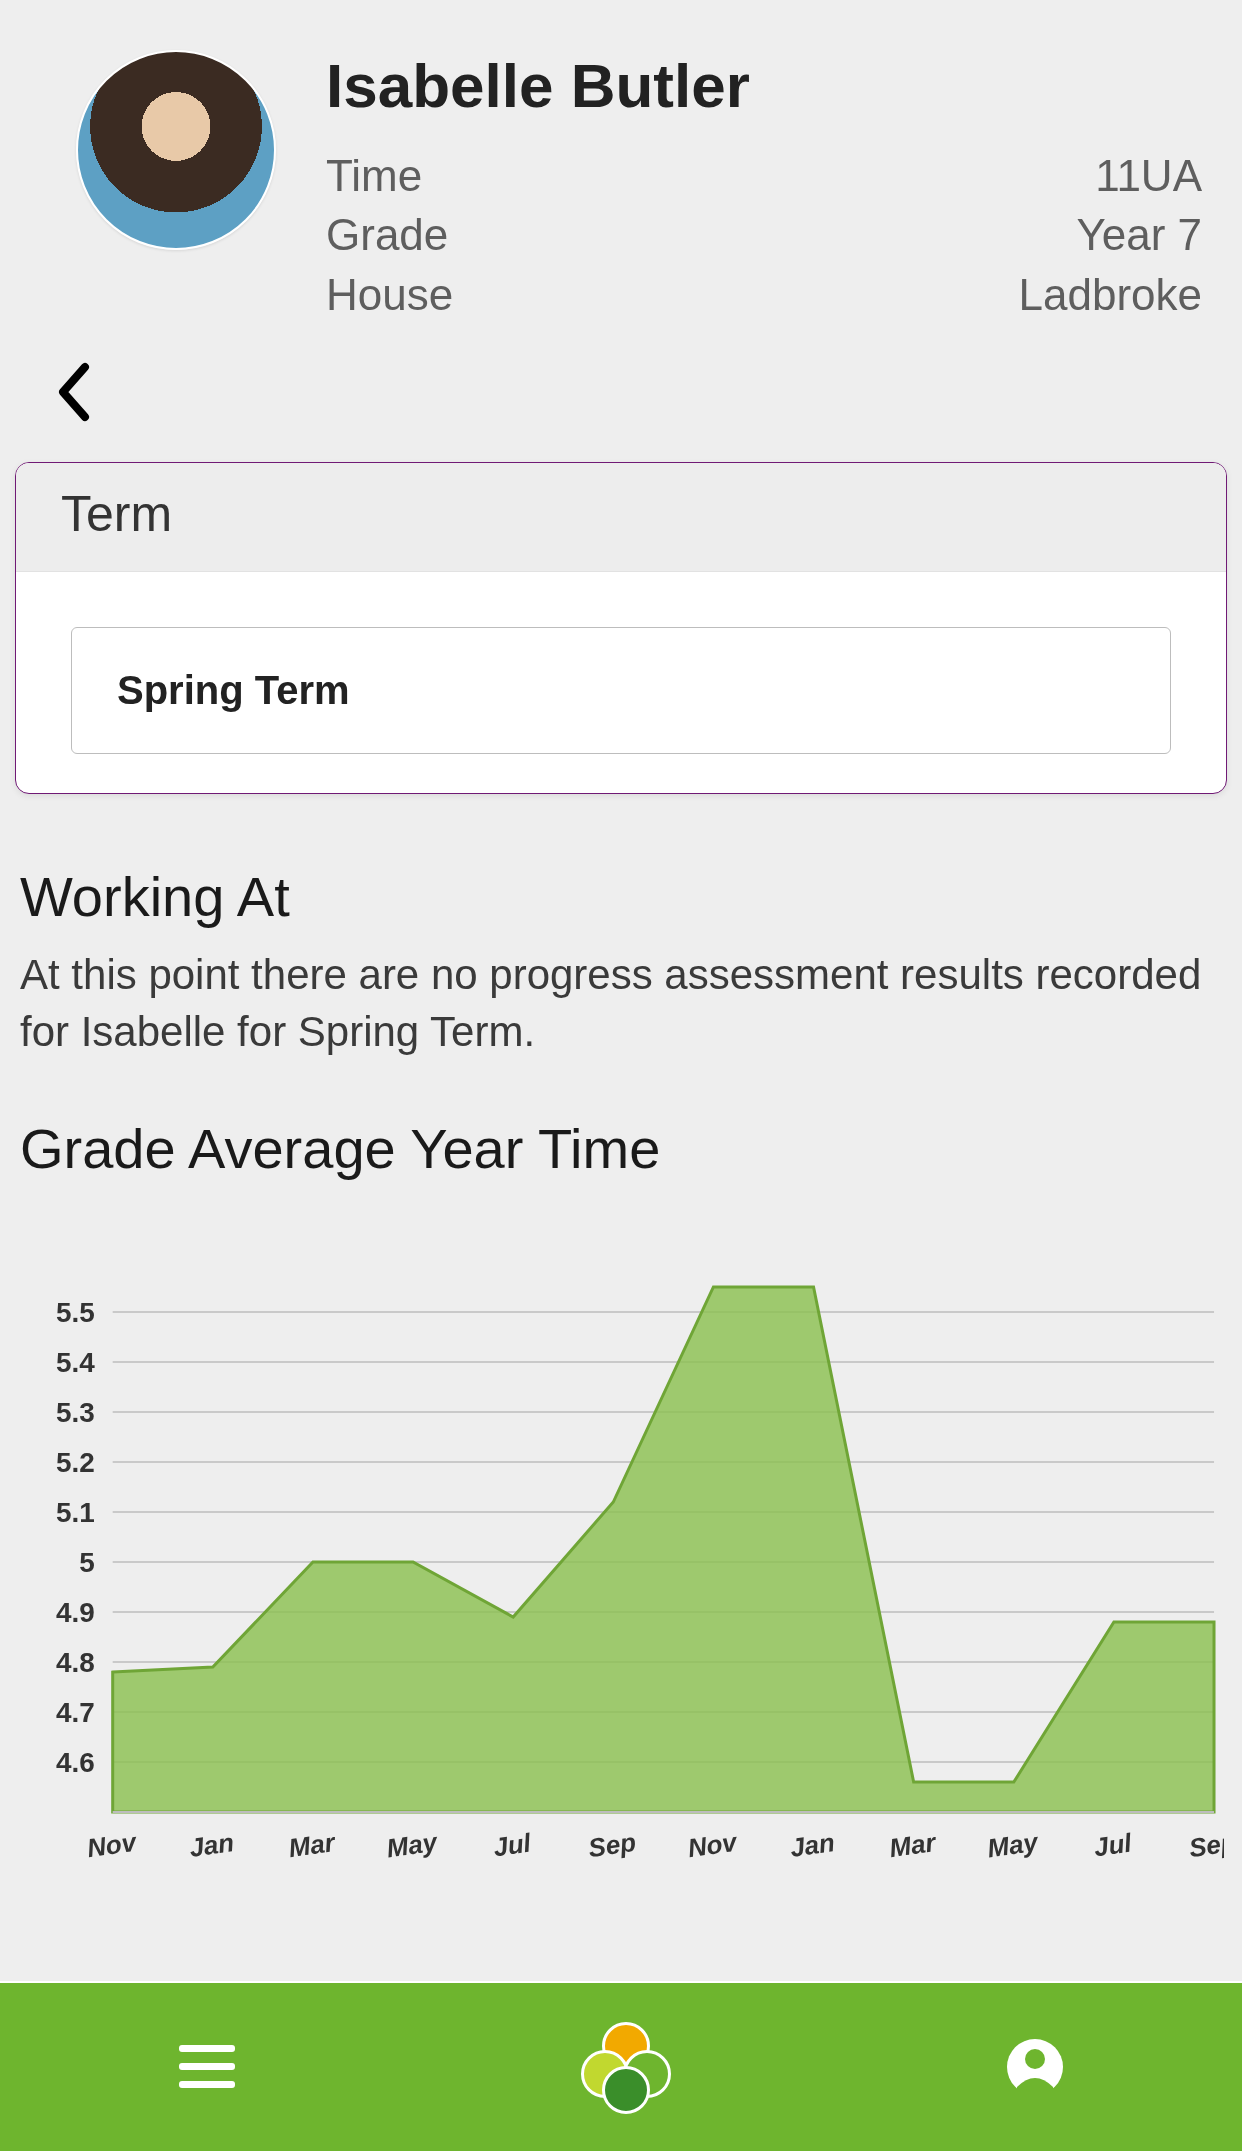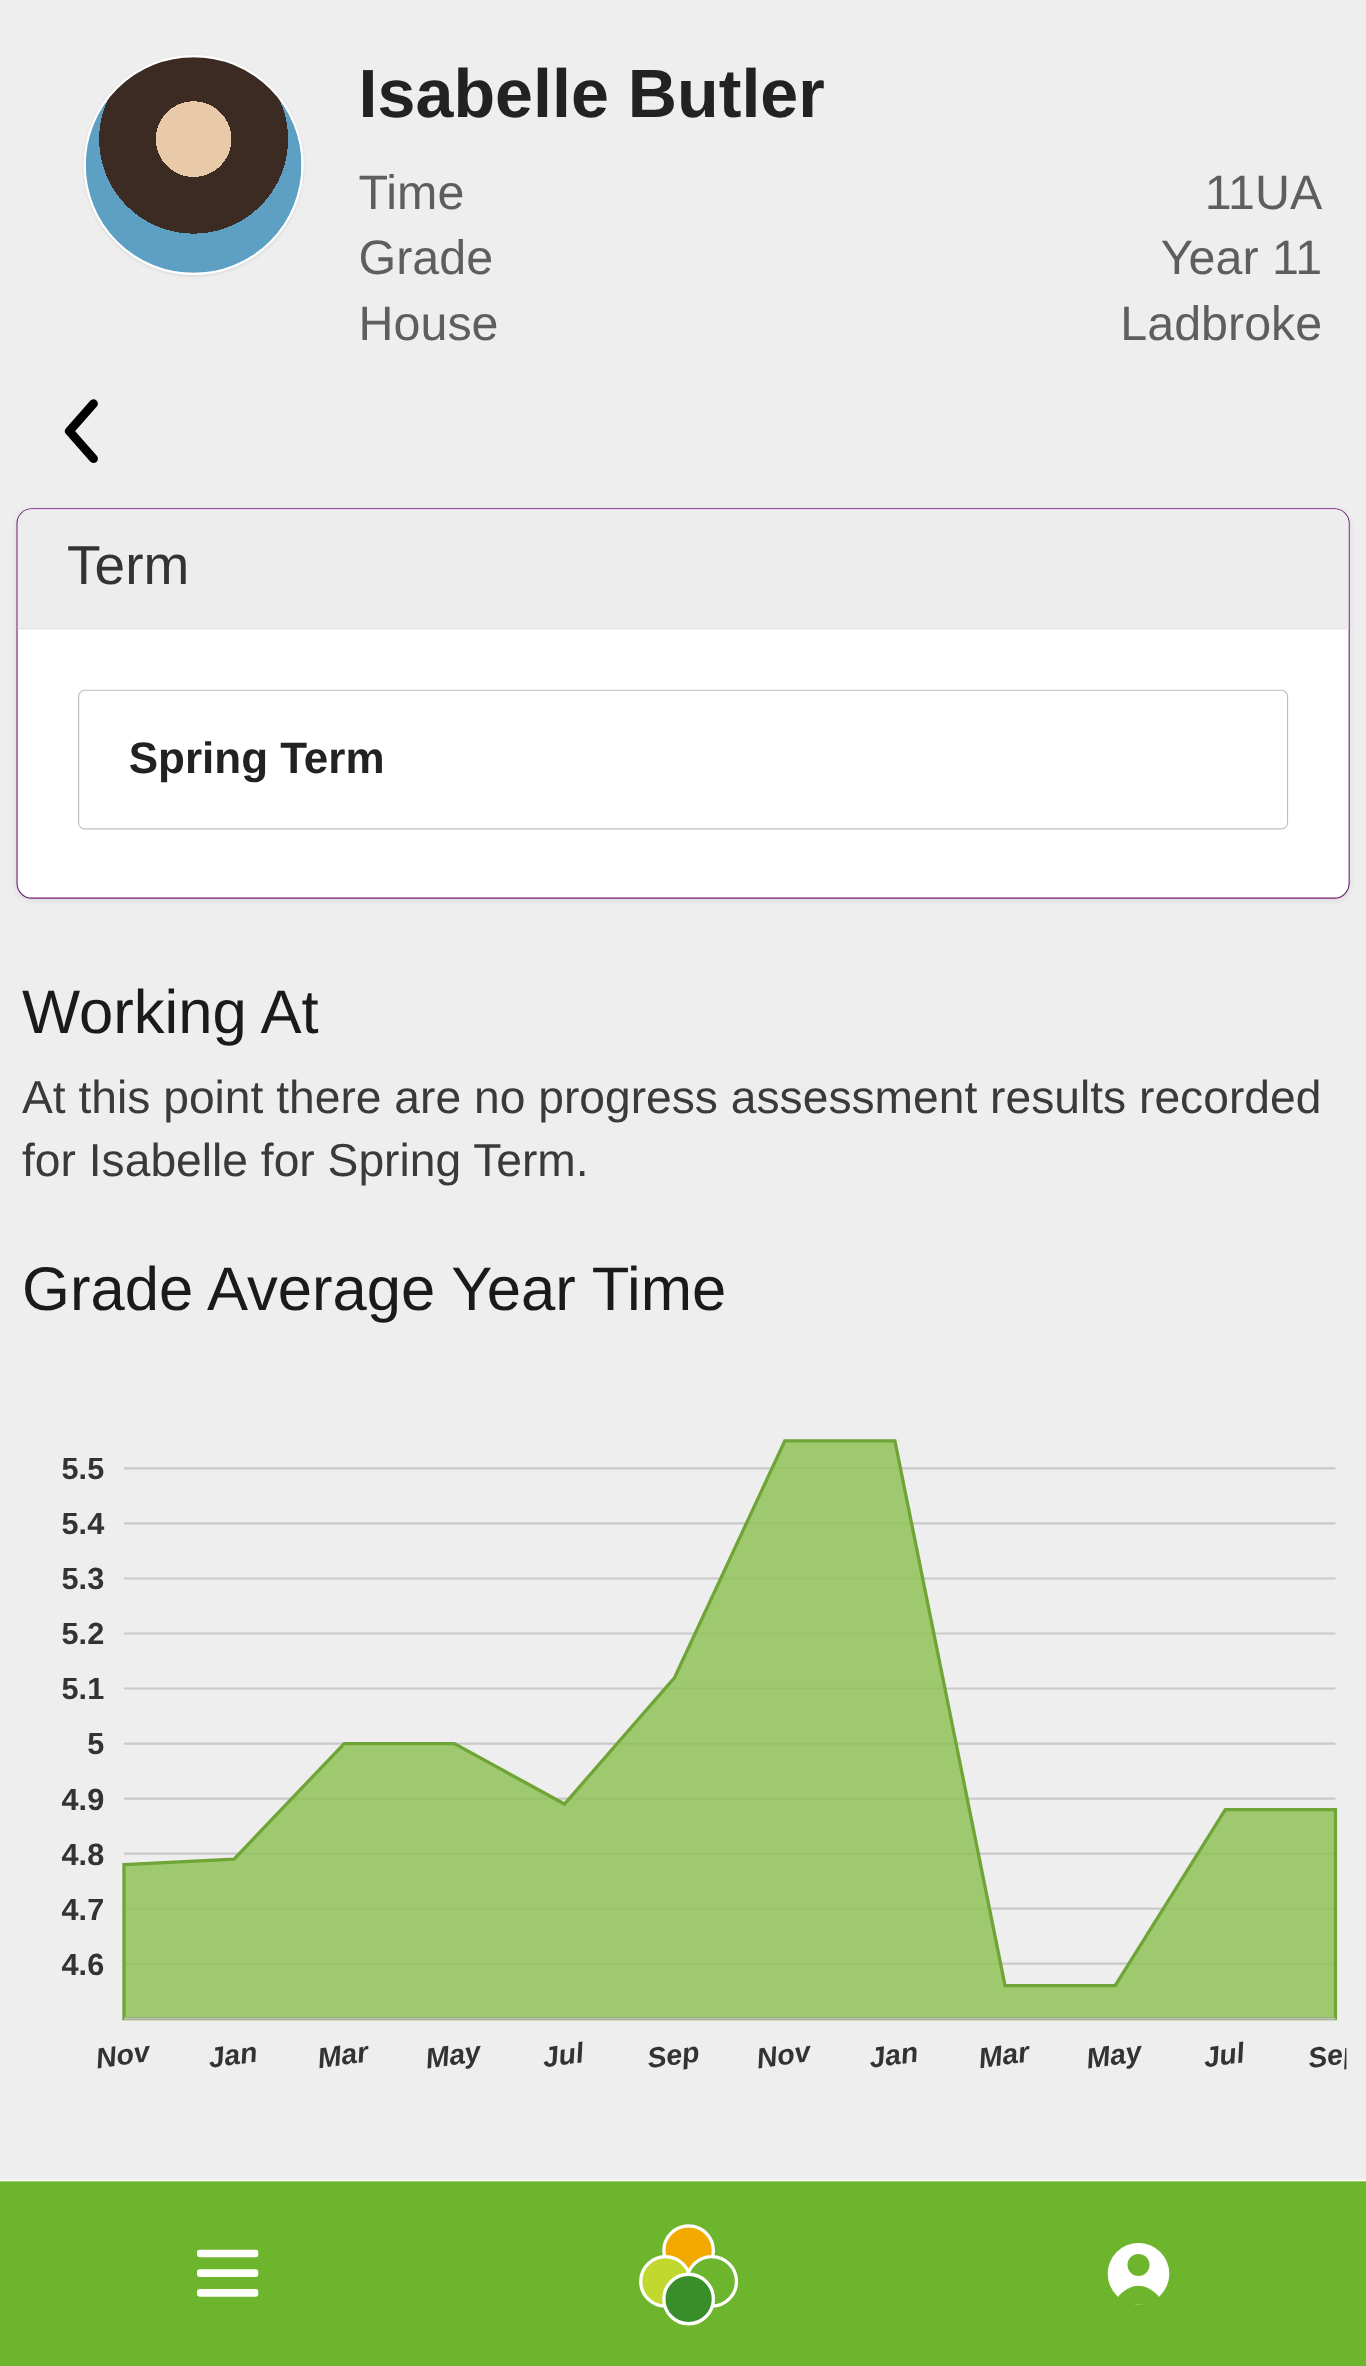--- a/index.html
+++ b/index.html
@@ -27,21 +27,21 @@
   
   .term-card {
     margin: 0 15px; background:#fff; border:1px solid #701a75; border-radius:14px;
     box-shadow: 0 2px 6px rgba(0,0,0,.08);
     overflow:hidden;
   }
   .term-card-header {
     background:#ededed; padding: 22px 45px 28px 45px; font-size:50px; color:#333;
     border-bottom:1px solid #e2e2e2;
   }
-  .term-card-body { padding: 55px 55px 62px 55px; }
+  .term-card-body { padding: 55px 55px 39px 55px; }
   .term-select {
     border:1px solid #bdbdbd; border-radius:6px; padding: 40px 45px; font-size:40px;
     font-weight:600; color:#222; cursor:pointer; background:#fff;
   }
 
   
   .section-heading { font-size:56px; font-weight:500; color:#1a1a1a; padding: 70px 20px 18px 20px; }
   .body-text { font-size:42px; color:#3a3a3a; padding: 0 20px; line-height:1.35; }
 
   
@@ -73,21 +73,21 @@
 <div class="student-header">
   <div class="avatar"></div>
   <div class="student-info">
     <div class="student-name">Isabelle Butler</div>
     <div class="info-row">
       <span>Time</span>
       <span class="val">11UA</span>
     </div>
     <div class="info-row">
       <span>Grade</span>
-      <span class="val">Year 11</span>
+      <span class="val">Year 7</span>
     </div>
     <div class="info-row">
       <span>House</span>
       <span class="val">Ladbroke</span>
     </div>
   </div>
 </div>
 
 <div class="back-row">
   <div class="back-btn">

